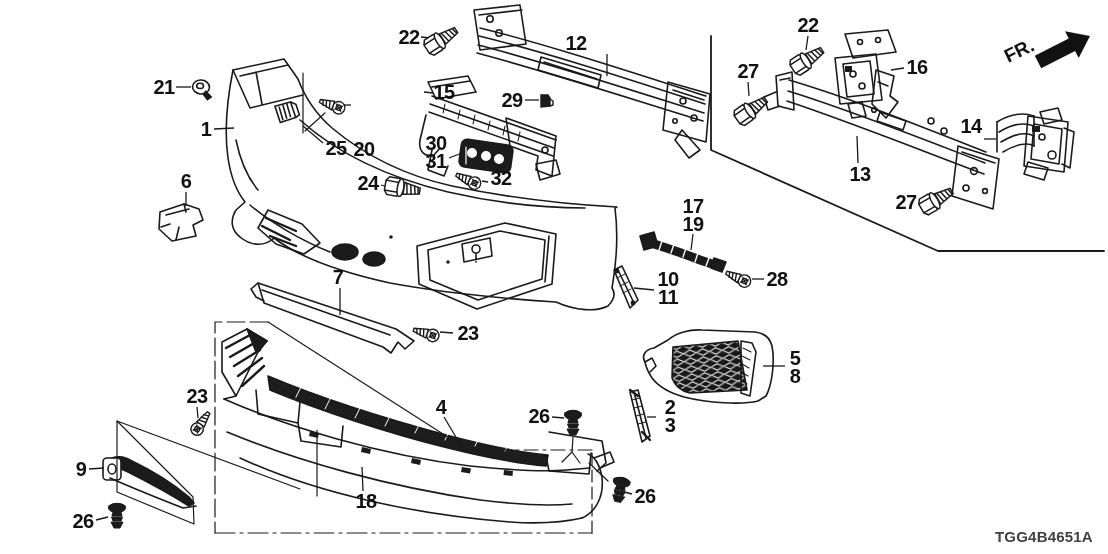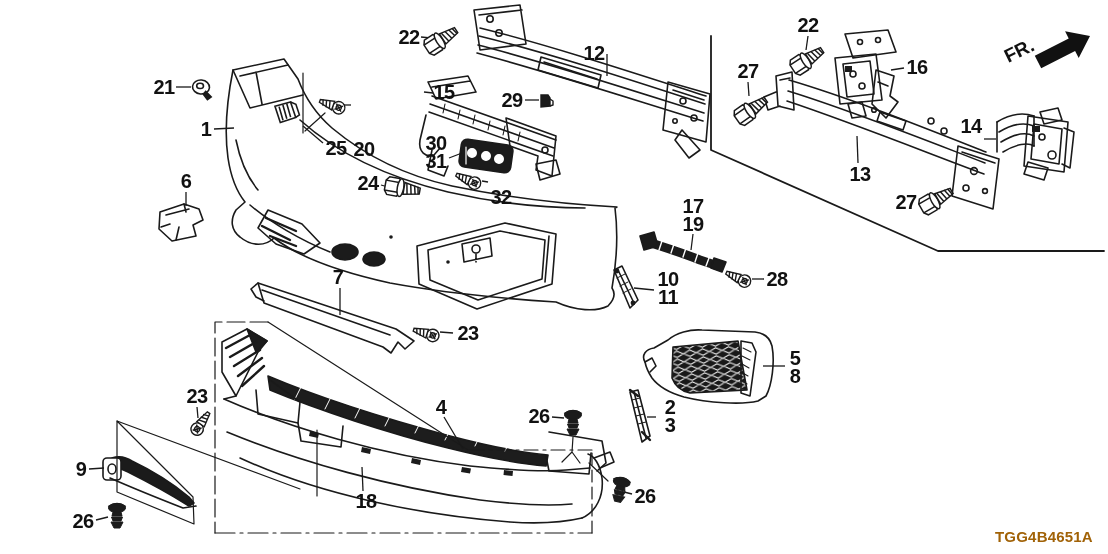--- a/index.html
+++ b/index.html
@@ -2,21 +2,21 @@
 <html><head>
 <meta charset="utf-8">
 <style>
   html,body{margin:0;padding:0;background:#fff;}
   .stage{position:relative;width:1108px;height:554px;background:#ffffff;overflow:hidden;
          font-family:"Liberation Sans", sans-serif;}
   svg{position:absolute;left:0;top:0;}
   .plabel{position:absolute;transform:translate(-50%,-50%);
           font:700 20px "Liberation Sans", sans-serif;color:#111;
           letter-spacing:-0.5px;white-space:nowrap;user-select:none;}
-  .code{position:absolute;font:700 15px "Liberation Sans", sans-serif;color:#a16207;
+  .code{position:absolute;font:700 15px "Liberation Sans", sans-serif;color:#404040;
         letter-spacing:0.2px;}
   .frlabel{position:absolute;font:700 19px "Liberation Sans", sans-serif;color:#111;
            transform:rotate(-26deg);}
 </style>
 </head>
 <body>
 
 <div class="stage">
   <svg id="art" width="1108" height="554" viewBox="0 0 1108 554">
     <defs>
@@ -303,37 +303,37 @@
       <use href="#clip-mushroom" transform="translate(573,423) rotate(0)"></use>
       <use href="#clip-mushroom" transform="translate(620,490) rotate(12)"></use>
       <use href="#clip-mushroom" transform="translate(117,516) rotate(0)"></use>
     </svg>
 
   <div class="code" style="left:995px;top:528px;">TGG4B4651A</div>
   <div class="frlabel" style="left:1004px;top:40px;">FR.</div>
 
   <div id="labels">
       <div class="plabel" style="left: 409px; top: 37px;">22</div>
-      <div class="plabel" style="left: 594px; top: 43px; margin-top: 10px;">12</div>
+      <div class="plabel" style="left: 576px; top: 43px;">12</div>
       <div class="plabel" style="left: 808px; top: 25px;">22</div>
       <div class="plabel" style="left: 748px; top: 71px;">27</div>
       <div class="plabel" style="left: 917px; top: 67px;">16</div>
       <div class="plabel" style="left: 971px; top: 126px;">14</div>
       <div class="plabel" style="left: 860px; top: 174px;">13</div>
       <div class="plabel" style="left: 906px; top: 202px;">27</div>
       <div class="plabel" style="left: 164px; top: 87px;">21</div>
       <div class="plabel" style="left: 206px; top: 129px;">1</div>
       <div class="plabel" style="left: 364px; top: 105px; margin-top: 44px;">20</div>
       <div class="plabel" style="left: 336px; top: 148px;">25</div>
       <div class="plabel" style="left: 412px; top: 92px; margin-left: 32px;">15</div>
       <div class="plabel" style="left: 512px; top: 100px;">29</div>
       <div class="plabel" style="left: 436px; top: 143px;">30</div>
       <div class="plabel" style="left: 436px; top: 161px;">31</div>
       <div class="plabel" style="left: 368px; top: 183px;">24</div>
-      <div class="plabel" style="left: 501px; top: 197px;">32</div>
+      <div class="plabel" style="left: 501px; top: 178px;">32</div>
       <div class="plabel" style="left: 186px; top: 181px;">6</div>
       <div class="plabel" style="left: 693px; top: 206px;">17</div>
       <div class="plabel" style="left: 693px; top: 224px;">19</div>
       <div class="plabel" style="left: 668px; top: 279px;">10</div>
       <div class="plabel" style="left: 668px; top: 297px; text-align: center;">11</div>
       <div class="plabel" style="left: 777px; top: 279px;">28</div>
       <div class="plabel" style="left: 338px; top: 277px;">7</div>
       <div class="plabel" style="left: 468px; top: 333px;">23</div>
       <div class="plabel" style="left: 795px; top: 358px;">5</div>
       <div class="plabel" style="left: 795px; top: 376px;">8</div>

